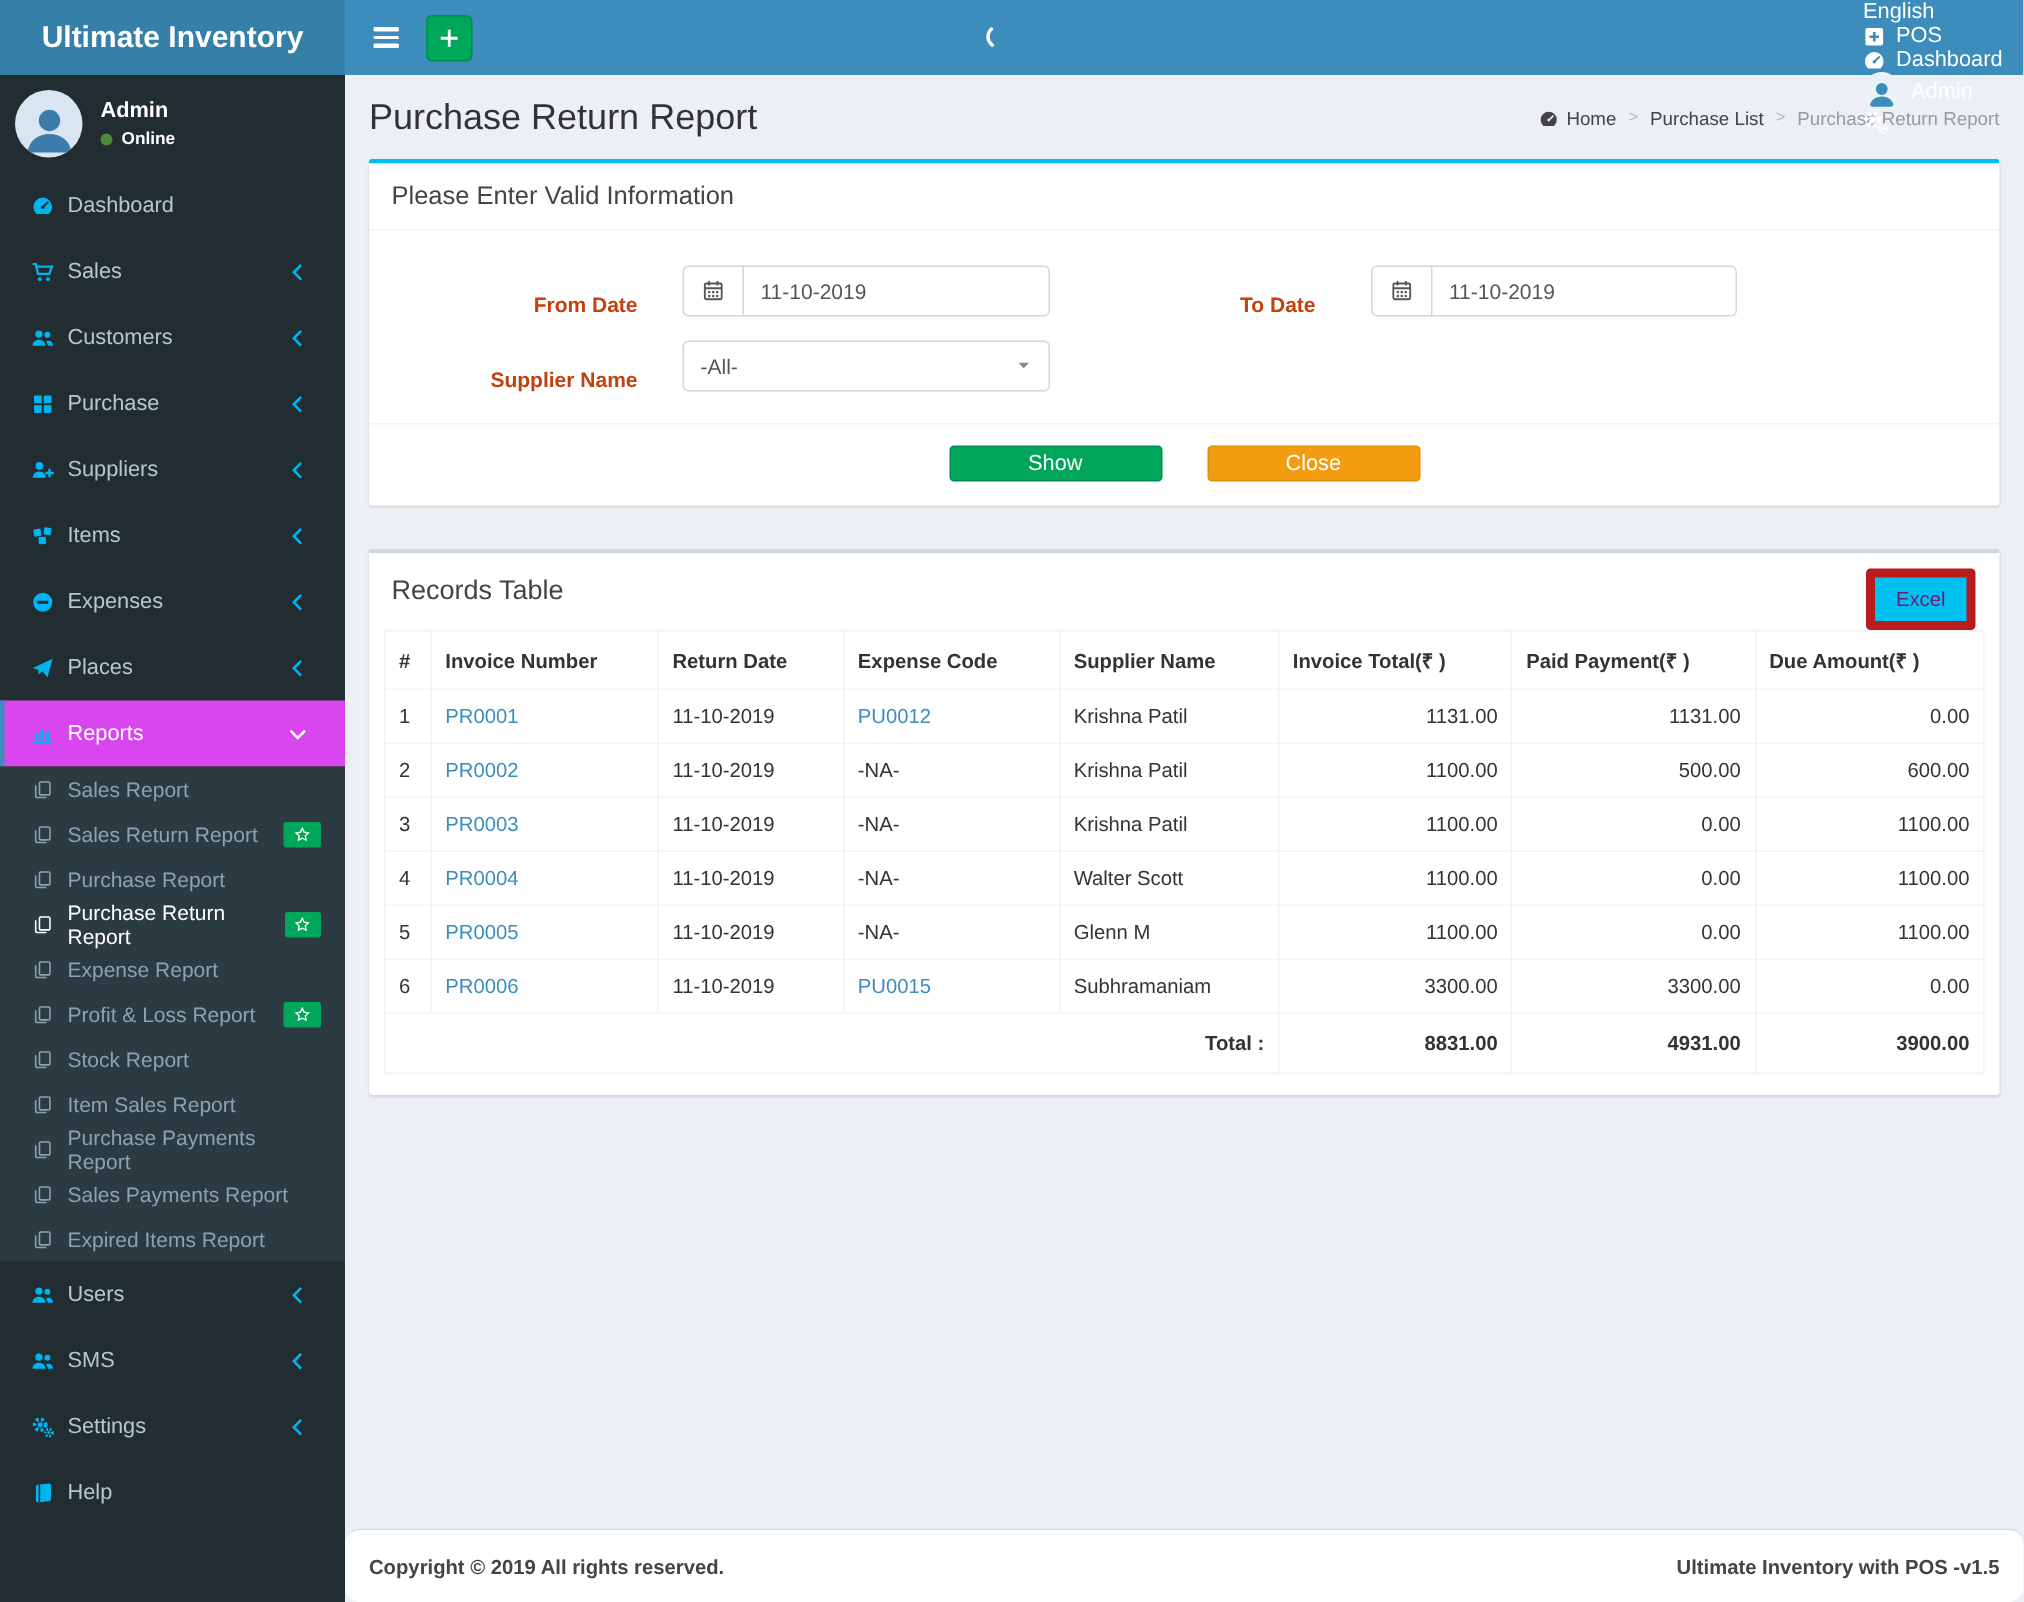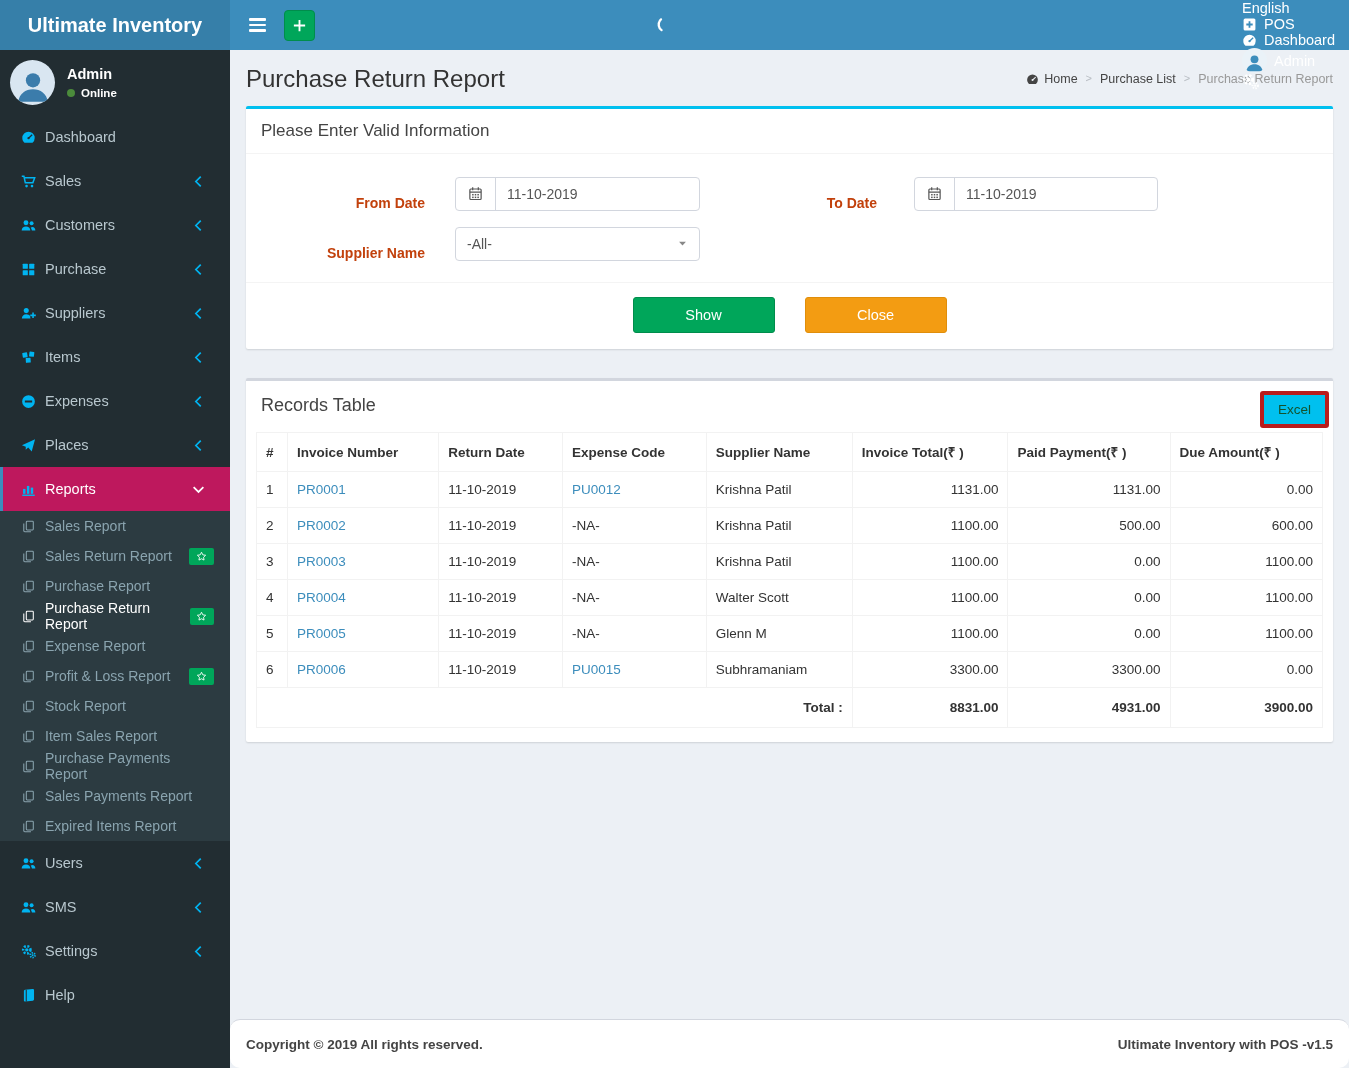--- a/index.html
+++ b/index.html
@@ -35,21 +35,21 @@
   .user-avatar { width:45px; height:45px; border-radius:50%; background:#d9e6f1; overflow:hidden;
                  display:flex; align-items:flex-end; justify-content:center; flex-shrink:0; }
   .user-avatar svg { width:38px; height:38px; color:#3b7cab; }
   .user-name { color:#fff; font-weight:bold; font-size:14.5px; margin-bottom:5px; }
   .user-status { color:#fff; font-size:11.5px; display:flex; align-items:center; gap:6px; font-weight:bold; }
   .dot { width:8px; height:8px; border-radius:50%; background:#4b8b3b; }
 
   .menu-item { display:flex; align-items:center; height:44px; padding:0 15px 0 18px; color:#b8c7ce;
                font-size:14.5px; cursor:pointer; border-left:3px solid transparent; }
   .menu-item .ic { width:15px; height:15px; margin-right:9px; color:#00b4f1; flex-shrink:0; }
-  .menu-item.active { color:#fff; background:#be185d; border-left-color:#3c8dbc; }
+  .menu-item.active { color:#fff; background:#d946ef; border-left-color:#3c8dbc; }
   .chev { margin-left:auto; width:11px; height:11px; color:#b8c7ce; flex-shrink:0; }
   .menu-item.active .chev { color:#fff; }
   .submenu { background:#2c3b41; }
   .sub-item { display:flex; align-items:center; height:30px; padding:0 15px 0 22px; color:#8aa4af;
               font-size:14px; cursor:pointer; }
   .sub-item .ic { width:13px; height:13px; margin-right:10px; color:#8aa4af; flex-shrink:0; }
   .sub-item.active { color:#fff; }
   .sub-item.active .ic { color:#fff; }
   .badge-star { margin-left:auto; margin-right:1px; background:#00a65a; border-radius:2px;
                 width:25px; height:17px; display:flex; align-items:center; justify-content:center; }
@@ -82,26 +82,26 @@
   .iaddon { width:40px; display:flex; align-items:center; justify-content:center;
             border-right:1px solid #d2d6de; color:#555; flex-shrink:0; }
   .iaddon .ic { width:15px; height:15px; }
   .igroup input { border:none; outline:none; flex:1; min-width:0; padding:0 11px; font-size:14px;
                   color:#555; font-family:inherit; background:transparent; }
   .fselect { margin-left:30px; width:245px; height:34px; border:1px solid #d2d6de; border-radius:4px;
              display:flex; align-items:center; justify-content:space-between; padding:0 11px;
              font-size:14px; color:#555; cursor:pointer; background:#fff; }
   .fselect .ic { width:11px; height:11px; color:#888; }
   .filter-foot { border-top:1px solid #f4f4f4; padding:14px 0 16px; display:flex; justify-content:center; gap:30px; }
-  .btn { width:142px; height:36px; border:1px solid transparent; border-radius:3px; color:#fff;
+  .btn { width:142px; height:24px; border:1px solid transparent; border-radius:3px; color:#fff;
          font-size:14.5px; font-family:inherit; cursor:pointer; }
   .btn-show { background:#00a65a; border-color:#008d4c; }
   .btn-close { background:#f39c12; border-color:#e08e0b; }
-  .btn-excel { position:absolute; right:4px; top:10px; background:#00c0ef; border:4px solid #b91c1c;
-               color:#14532d; border-radius:3px; padding:7px 14px; font-size:13.5px; font-family:inherit; cursor:pointer; }
+  .btn-excel { position:absolute; right:16px; top:10px; background:#00c0ef; border:6px solid #b91c1c;
+               color:#701a75; border-radius:3px; padding:7px 14px; font-size:13.5px; font-family:inherit; cursor:pointer; }
 
   .table-wrap { padding:2px 10px 14px; }
   table { width:100%; border-collapse:collapse; font-size:13.5px; color:#333; table-layout:fixed; }
   th, td { border:1px solid #f2f2f2; padding:10px 9px; text-align:left; overflow:hidden; white-space:nowrap; }
   th { font-weight:bold; }
   td.r, th.r { text-align:right; }
   a.cell-link { color:#3c8dbc; text-decoration:none; cursor:pointer; }
   tr.total-row td { font-weight:bold; padding:12px 9px; }
 
   .footer { height:49px; background:#fff; border-top:1px solid #d2d6de; display:flex; align-items:center;

